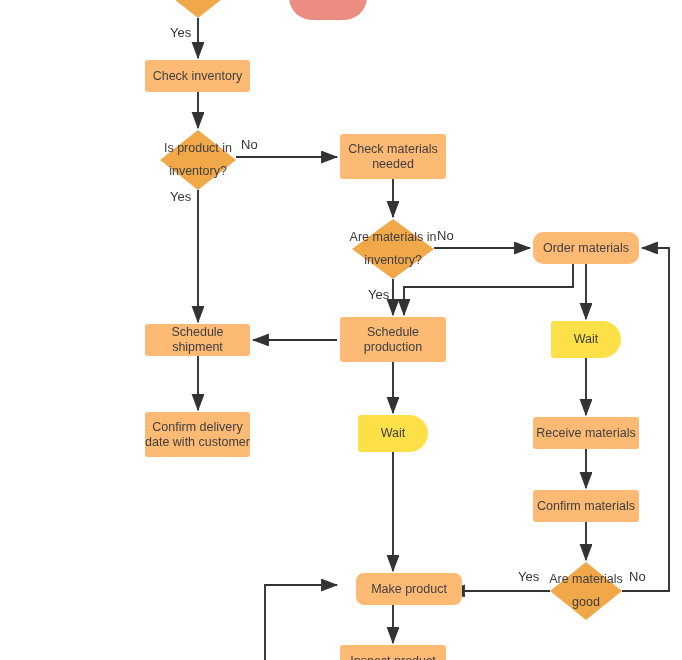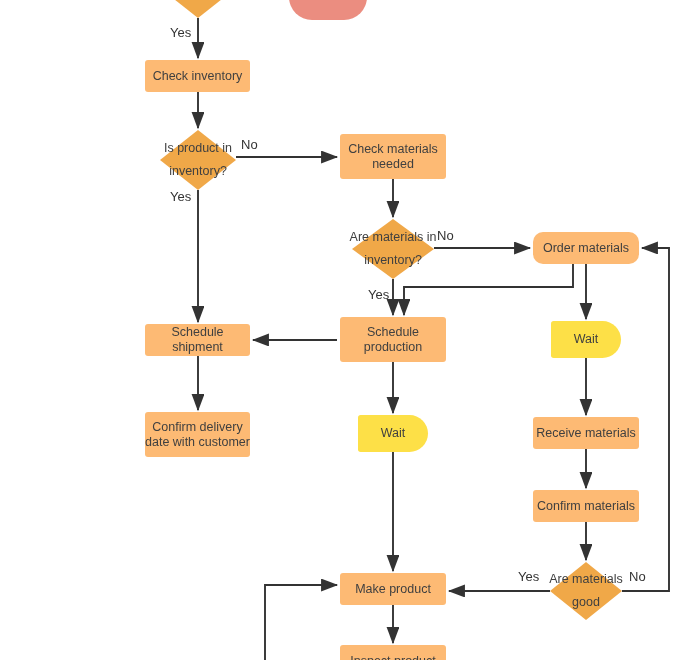--- a/index.html
+++ b/index.html
@@ -205,21 +205,21 @@
   </div>
 
   <div class="node process" style="left:533px; top:417px; width:106px; height:32px;">
     <span>Receive materials</span>
   </div>
 
   <div class="node process" style="left:533px; top:490px; width:106px; height:32px;">
     <span>Confirm materials</span>
   </div>
 
-  <div class="node process" style="left:340px; top:573px; width:106px; height:32px;">
+  <div class="node process" style="left:356px; top:573px; width:106px; height:32px;border-radius:8px;">
     <span>Make product</span>
   </div>
 
   <div class="node decision" style="left:550px; top:562px; width:72px; height:58px;">
     <div class="dwrap">
       <div class="dshape"></div>
       <div class="dlabel">Are materials good</div>
     </div>
   </div>
 

